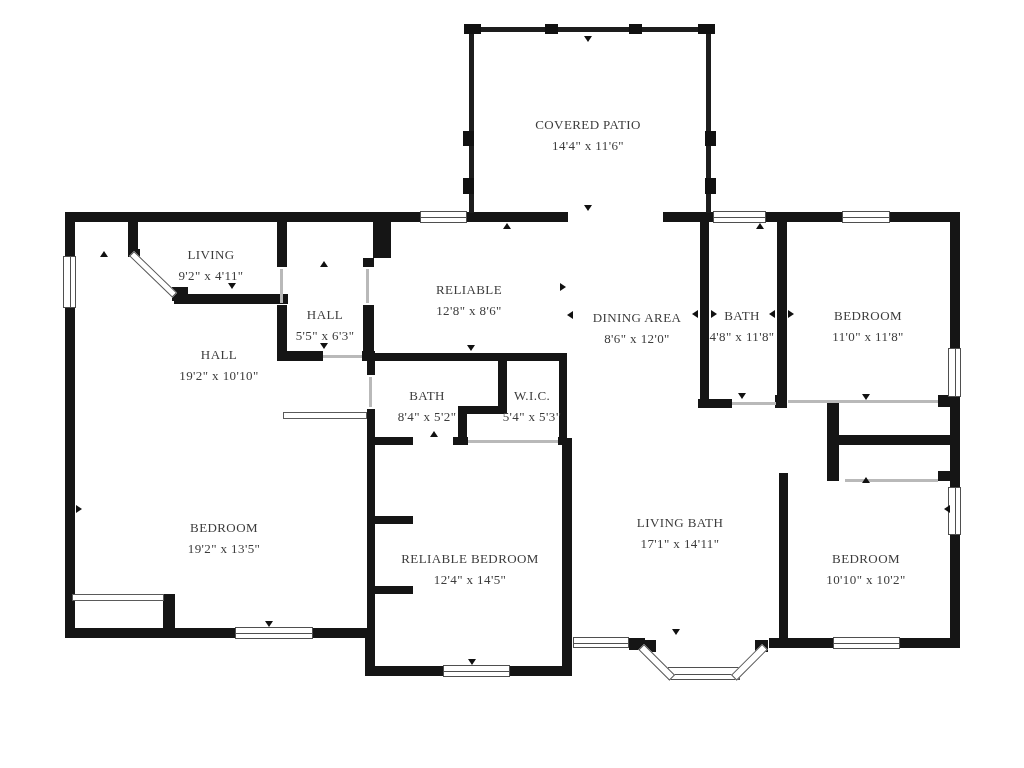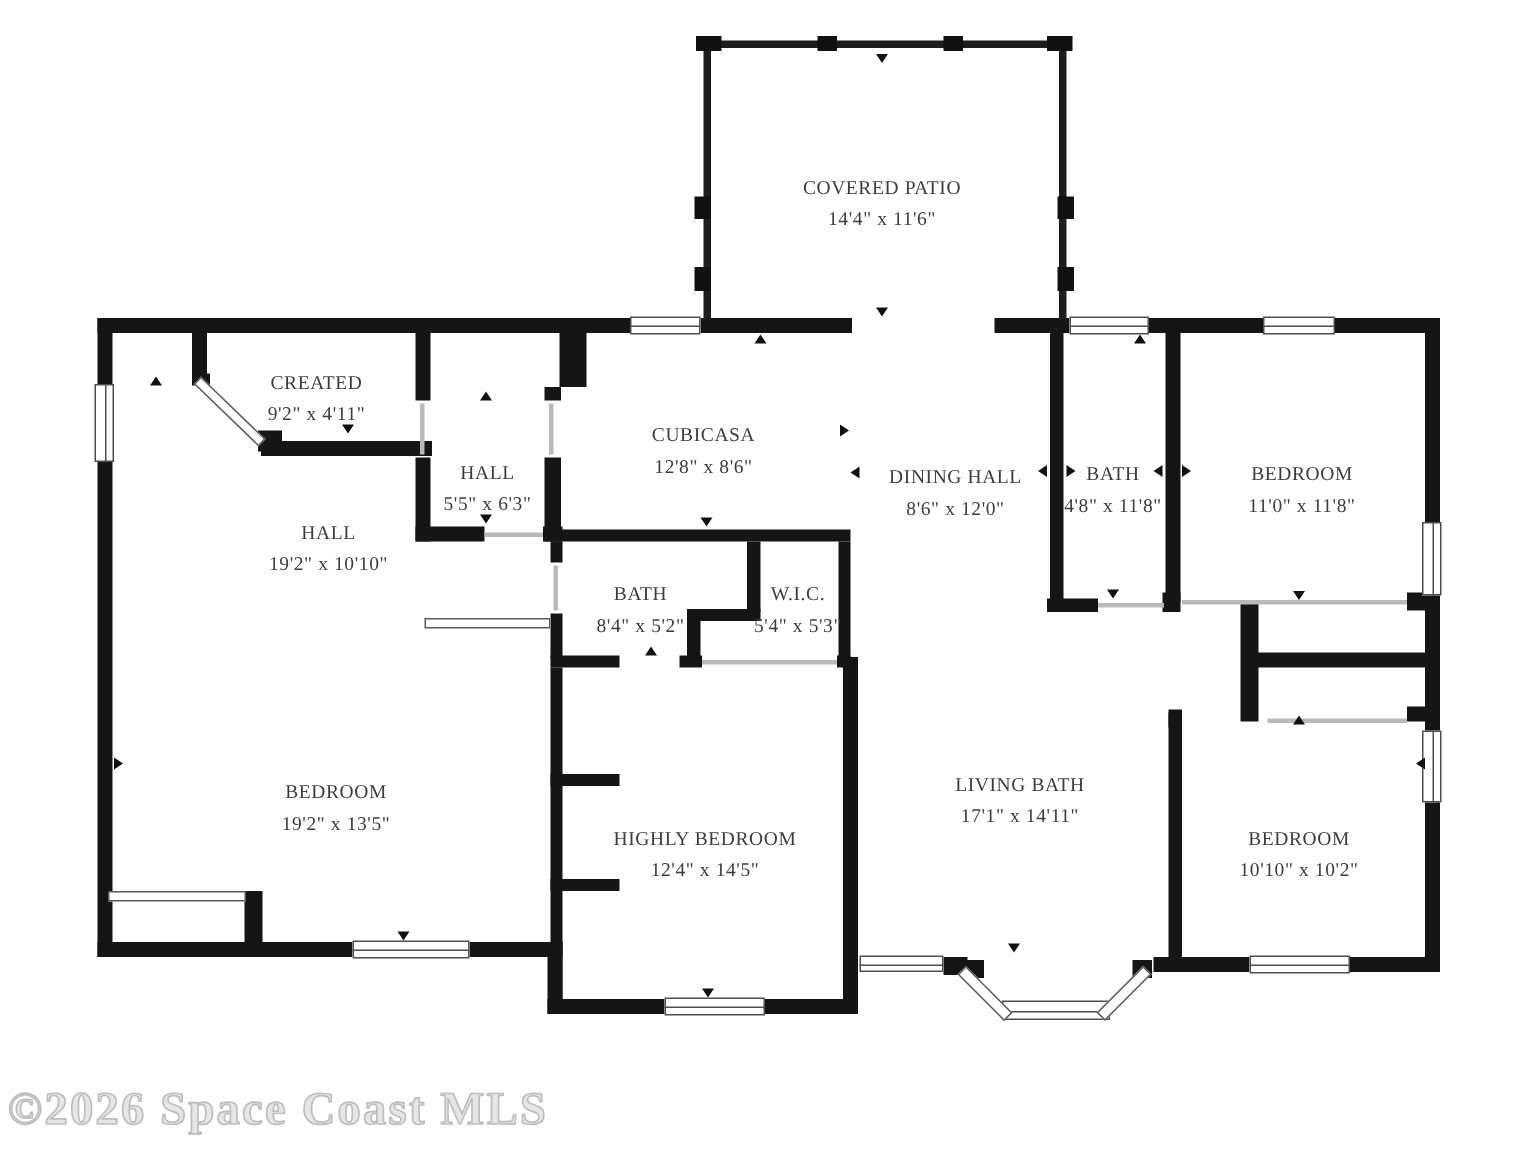--- a/index.html
+++ b/index.html
@@ -179,33 +179,33 @@
       <div class="tick right" style="left: 76px; top: 494px;"></div>
       <div class="tick left" style="left: 944px; top: 494px;"></div>
     </div>
 
   <div>
     <div class="room-label" style="left:588px;top:103px">
       <div>COVERED PATIO</div>
       <div>14'4" x 11'6"</div>
     </div>
     <div class="room-label" style="left:211px;top:233px">
-      <div>CREATED</div>
+      <div>LIVING</div>
       <div>9'2" x 4'11"</div>
     </div>
     <div class="room-label" style="left:325px;top:293px">
       <div>HALL</div>
       <div>5'5" x 6'3"</div>
     </div>
     <div class="room-label" style="left:469px;top:268px">
-      <div>CUBICASA</div>
+      <div>RELIABLE</div>
       <div>12'8" x 8'6"</div>
     </div>
     <div class="room-label" style="left:637px;top:296px">
-      <div>DINING HALL</div>
+      <div>DINING AREA</div>
       <div>8'6" x 12'0"</div>
     </div>
     <div class="room-label" style="left:742px;top:294px">
       <div>BATH</div>
       <div>4'8" x 11'8"</div>
     </div>
     <div class="room-label" style="left:868px;top:294px">
       <div>BEDROOM</div>
       <div>11'0" x 11'8"</div>
     </div>
@@ -219,27 +219,26 @@
     </div>
     <div class="room-label" style="left:532px;top:374px">
       <div>W.I.C.</div>
       <div>5'4" x 5'3"</div>
     </div>
     <div class="room-label" style="left:224px;top:506px">
       <div>BEDROOM</div>
       <div>19'2" x 13'5"</div>
     </div>
     <div class="room-label" style="left:470px;top:537px">
-      <div>HIGHLY BEDROOM</div>
+      <div>RELIABLE BEDROOM</div>
       <div>12'4" x 14'5"</div>
     </div>
     <div class="room-label" style="left:680px;top:501px">
       <div>LIVING BATH</div>
       <div>17'1" x 14'11"</div>
     </div>
     <div class="room-label" style="left:866px;top:537px">
       <div>BEDROOM</div>
       <div>10'10" x 10'2"</div>
     </div>
   </div>
 
-  <div class="watermark">©2026 Space Coast MLS</div>
 </div>
 
 </body></html>

